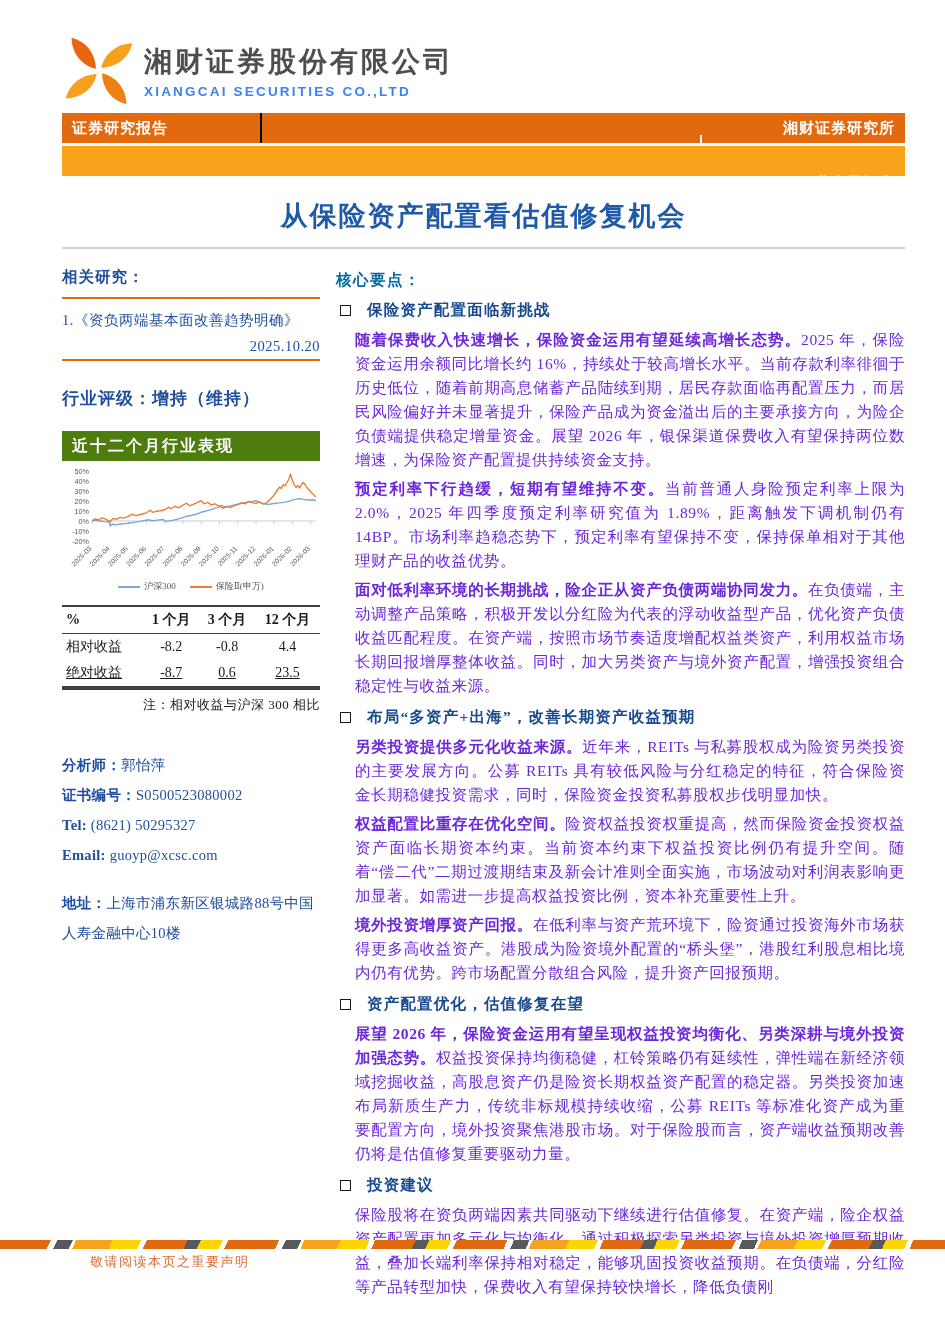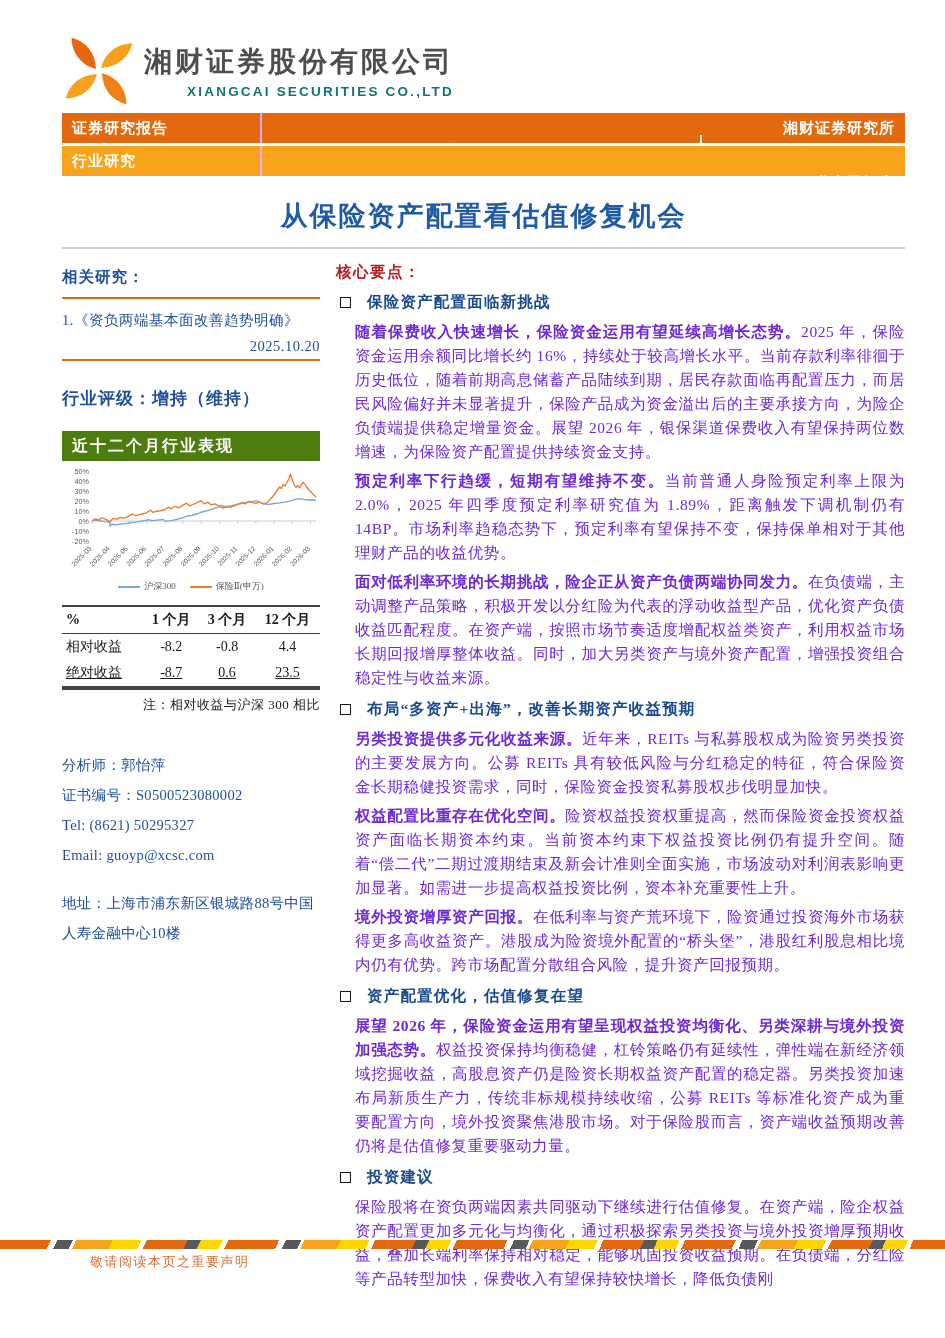--- a/index.html
+++ b/index.html
@@ -5,27 +5,27 @@
   * { margin:0; padding:0; box-sizing:border-box; }
   html,body { background:#fff; }
   body { font-family:"Liberation Serif","DejaVu Serif",serif; }
   .page { position:relative; width:945px; height:1338px; background:#fff; overflow:hidden; }
 
   
   .hdr { position:absolute; left:62px; top:34px; display:flex; align-items:center; }
   .hdr-logo { width:74px; height:74px; }
   .hdr-names { margin-left:8px; font-family:"Liberation Sans","DejaVu Sans",sans-serif; }
   .hdr-cn { font-size:28px; font-weight:700; color:#4e4e50; letter-spacing:3px; }
-  .hdr-en { font-size:13.5px; font-weight:700; color:#0f766e; letter-spacing:2.2px; margin-top:3px;text-align:right; }
+  .hdr-en { font-size:13.5px; font-weight:700; color:#3b82f6; letter-spacing:2.2px; margin-top:3px; }
 
   .bar { position:absolute; left:62px; width:843px; height:30px; display:flex; align-items:center;
          color:#fff; font-weight:700; font-size:15px; letter-spacing:1px; }
   .bar1 { top:113px; background:#e2690d; }
   .bar2 { top:146px; background:#f9a21b; }
-  .bar .cell-l { width:200px; padding-left:10px; height:100%; display:flex; align-items:center; border-right:2px solid #f0abfc; }
+  .bar .cell-l { width:200px; padding-left:10px; height:100%; display:flex; align-items:center; border-right:2px solid #000000; }
   .bar .cell-c { flex:1; height:100%; display:flex; align-items:center; justify-content:center; border-right:2px solid #fff;margin-top:44px; }
   .bar .cell-r { width:203px; height:100%; display:flex; align-items:center; justify-content:flex-end; padding-right:10px; }
   .bar2 .cell-c { border-right:none; justify-content:flex-end; padding-right:10px; }
 
   .doc-title { position:absolute; left:62px; top:198px; width:843px; text-align:center;
                font-size:27px; font-weight:700; color:#1e5aa8; letter-spacing:2px; }
   .title-rule { position:absolute; left:62px; top:247px; width:843px; border-top:2px solid #cfcfcf; }
 
   
   .cols { position:absolute; left:62px; top:262px; width:843px; display:flex; }
@@ -49,25 +49,25 @@
   .legend-swatch { display:inline-block; width:22px; height:2px; margin-right:4px; }
 
   .perf-table { width:100%; border-collapse:collapse; margin-top:12px; font-size:14px; color:#1a1a1a; }
   .perf-table th, .perf-table td { padding:4px 2px; text-align:center; font-weight:400; }
   .perf-table thead th { border-top:2px solid #404040; border-bottom:1.5px solid #404040; font-weight:700; }
   .perf-table tbody tr:last-child td { border-bottom:4px solid #404040;text-decoration:underline; }
   .perf-table .lbl { text-align:left; padding-left:4px; }
   .perf-note { text-align:right; font-size:13px; color:#1a1a1a; margin-top:6px; letter-spacing:0.5px; }
 
   .analyst { margin-top:36px; color:#1f4e9c; font-size:14.5px; line-height:30px; letter-spacing:0.3px; }
-  .analyst b { font-weight:400; }
+  .analyst b { font-weight:700; }
   .addr { margin-top:18px; }
 
   
-  .kp-head { font-size:15.5px; font-weight:700; color:#b91c1c; letter-spacing:1.5px; margin-top:0;
+  .kp-head { font-size:15.5px; font-weight:700; color:#0369a1; letter-spacing:1.5px; margin-top:8px;
              font-family:"Liberation Sans","DejaVu Sans",sans-serif; }
   .sec-head { display:flex; align-items:center; margin:9px 0 7px 4px; }
   .bullet { width:11px; height:11px; border:1.6px solid #16181d; flex:none; margin-right:16px; }
   .sec-title { font-size:15.5px; font-weight:700; color:#19498e; letter-spacing:1.2px; }
   .col-right p { margin:0 0 5px 19px; font-size:15.5px; line-height:24px; color:#6d28d9;
                  text-align:justify; letter-spacing:0.6px; }
   .col-right p b { font-weight:700; }
 
   
   .foot-stripes { position:absolute; left:0; top:1240px; width:945px; height:9px;
@@ -99,21 +99,20 @@
       <div class="hdr-en">XIANGCAI SECURITIES CO.,LTD</div>
     </div>
   </div>
 
   <div class="bar bar1">
     <div class="cell-l">证券研究报告</div>
     <div class="cell-c">2026 年 03 月 06 日</div>
     <div class="cell-r">湘财证券研究所</div>
   </div>
   <div class="bar bar2">
-    <div class="cell-l">行业研究</div>
     <div class="cell-c">保险业专题报告</div>
   </div>
 
   <div class="doc-title">从保险资产配置看估值修复机会</div>
   <div class="title-rule"></div>
 
   <div class="cols">
 
     <div class="col-left">
       <div class="rr-head">相关研究：</div>

